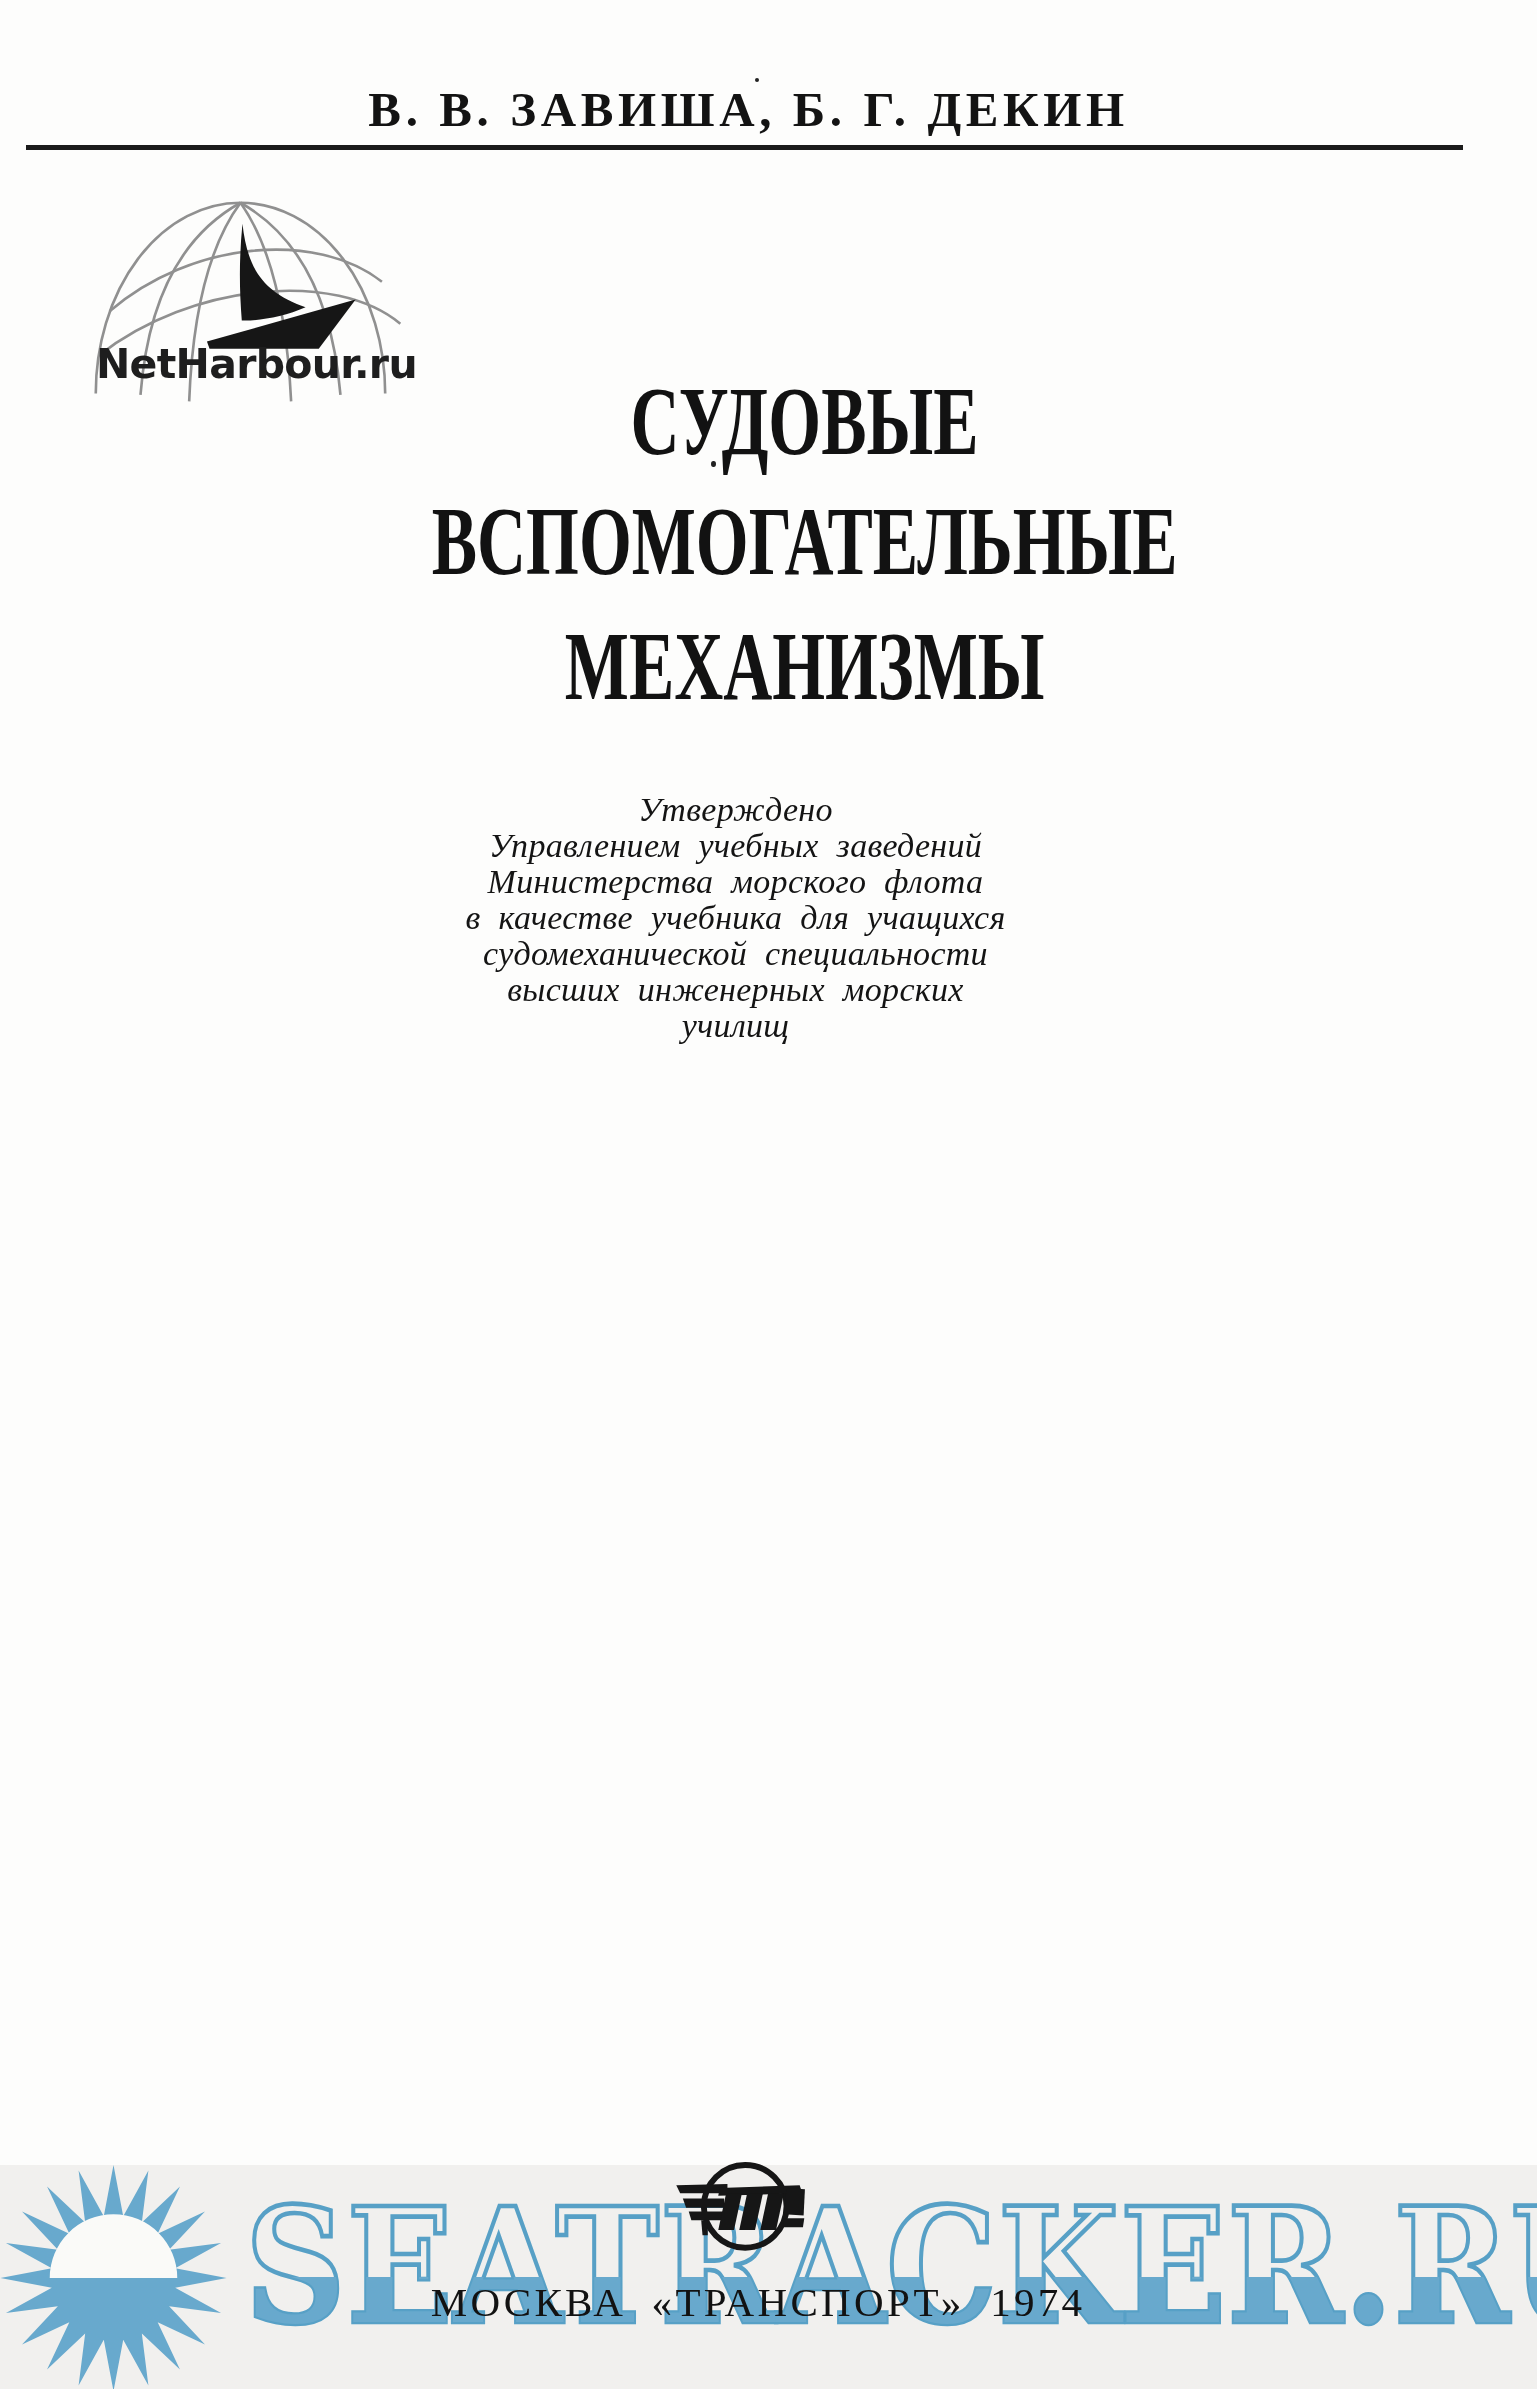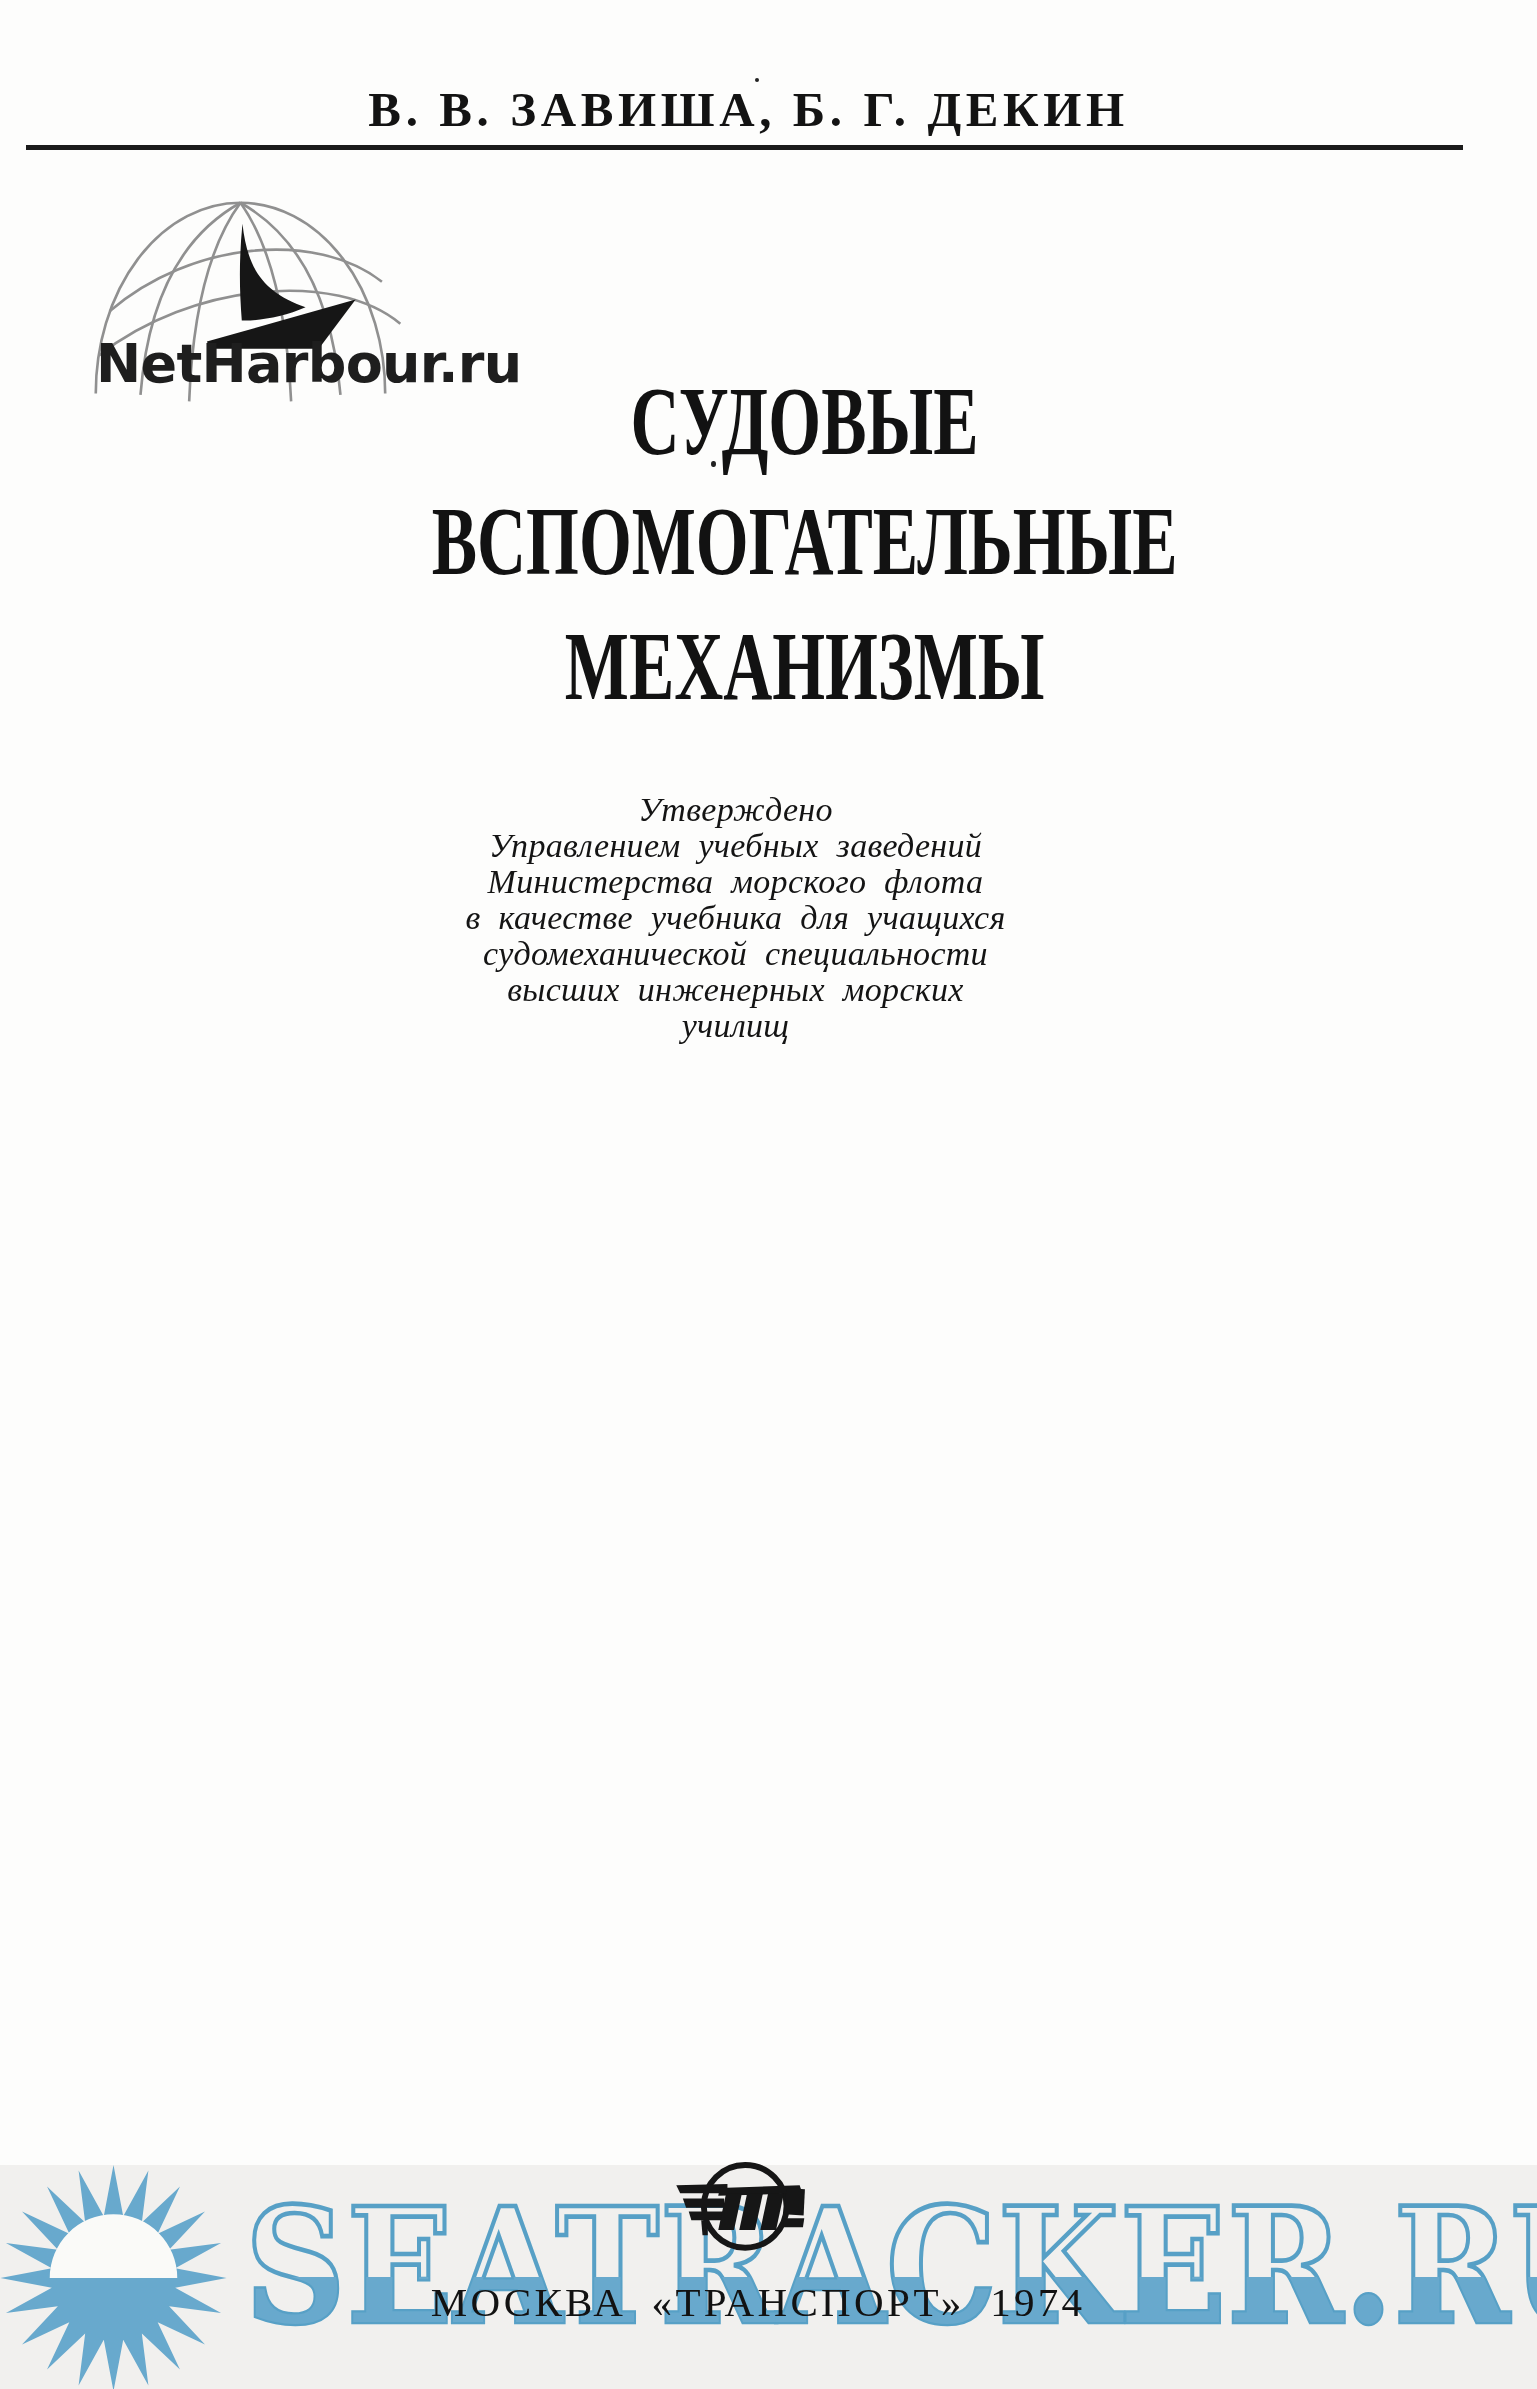--- a/index.html
+++ b/index.html
@@ -22,21 +22,21 @@
   }
   .speck{background:#222;border-radius:50%;}
   .speck.s1{left:755px;top:78px;width:4px;height:4px;}
   .speck.s2{left:711px;top:461px;width:4.6px;height:6px;}
 
   
   .nh-logo-svg{left:53px;top:183px;}
   .nh-label{
     left:96px;top:337px;
     font-family:"DejaVu Sans", sans-serif;font-weight:700;
-    font-size:54px;line-height:54px;letter-spacing:-0.7px;color:#1e1e1e;
+    font-size:41px;line-height:54px;letter-spacing:-0.7px;color:#1e1e1e;
     white-space:nowrap;
   }
 
   
   .title-block{left:0;right:0;top:0;text-align:center;transform:translateX(36px);}
   .title-line{position:absolute;left:0;right:0;text-align:center;
     font-weight:700;color:#121212;font-size:97px;line-height:99px;white-space:nowrap;}
   .title-line>span{display:inline-block;transform:scaleX(0.70);transform-origin:center top;}
   .title-line.t1{top:372px;}
   .title-line.t2{top:492px;}

